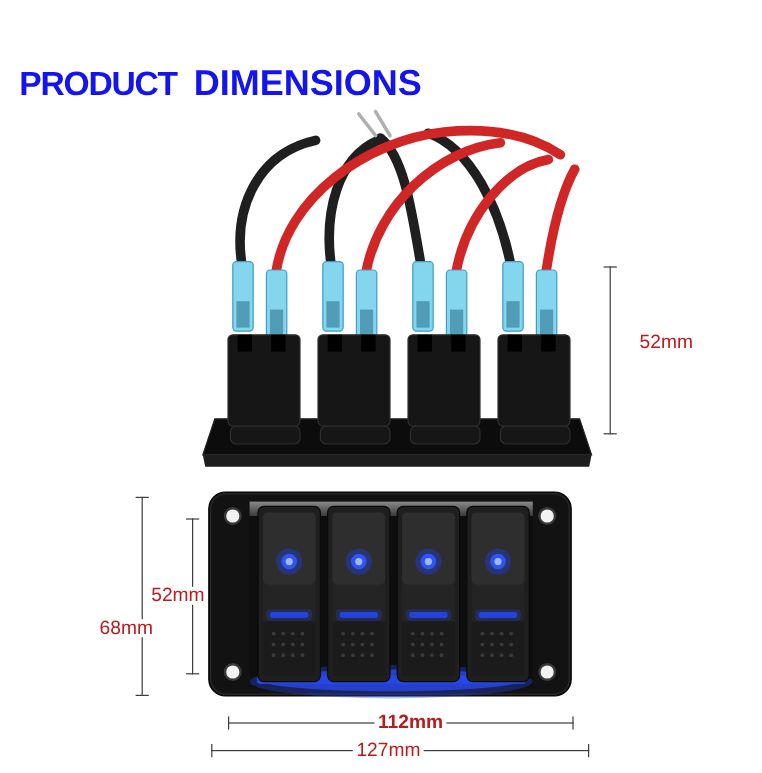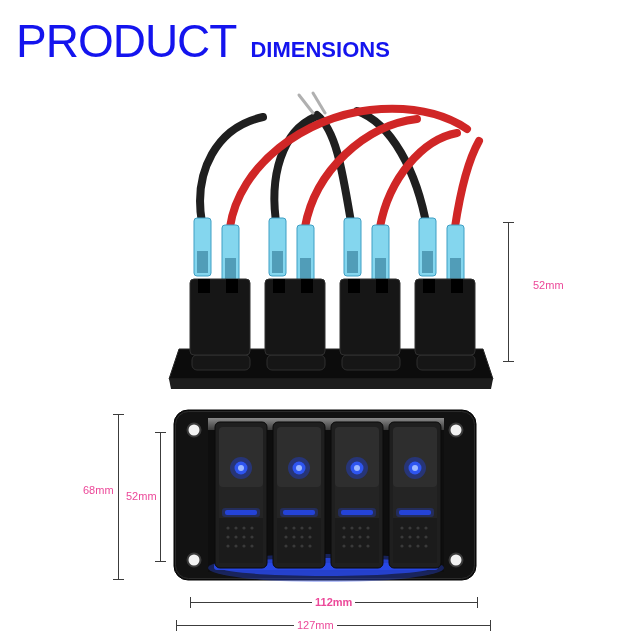--- a/index.html
+++ b/index.html
@@ -10,41 +10,41 @@
     overflow: hidden;
     font-family: "Liberation Sans", sans-serif;
   }
   .title-row {
     position: absolute; left: 16px; top: 14px;
     display: flex; align-items: baseline; gap: 14px;
     color: #1414ee;
     white-space: nowrap;
   }
   .title-main {
-    font-size: 46px; font-weight: 400; letter-spacing: -1px;
+    font-size: 28px; font-weight: 700; letter-spacing: -1px; margin-top: 40px;
   }
   .title-sub {
-    font-size: 22px; font-weight: 800; letter-spacing: 0px;
+    font-size: 30px; font-weight: 800; letter-spacing: 0px;
   }
   .img-abs { position: absolute; }
 
   
   .vdim { position: absolute; width: 11px; }
   .vdim .line { position: absolute; left: 5px; top: 0; bottom: 0; width: 1px; background: #3c3c3c; }
   .vdim::before, .vdim::after { content: ""; position: absolute; left: 0; width: 11px; height: 1px; background: #3c3c3c; }
   .vdim::before { top: 0; } .vdim::after { bottom: 0; }
 
   .hdim { position: absolute; height: 11px; }
   .hdim .line { position: absolute; top: 5px; left: 0; right: 0; height: 1px; background: #3c3c3c; }
   .hdim::before, .hdim::after { content: ""; position: absolute; top: 0; width: 1px; height: 11px; background: #3c3c3c; }
   .hdim::before { left: 0; } .hdim::after { right: 0; }
 
   .dim-label {
     position: absolute;
-    font-size: 11px; color: #ec4899;
+    font-size: 16px; color: #b91c1c;
     background: #ffffff; padding: 0 3px;
     line-height: 15px;
     white-space: nowrap;
   }
 </style>
 </head>
 <body>
 
 <div class="page">
 
@@ -255,21 +255,21 @@
           <circle cx="250" cy="140" r="1.6"></circle>
           <circle cx="258" cy="140" r="1.6"></circle>
           <circle cx="266" cy="140" r="1.6"></circle>
       </g>
     </g>
   </svg>
 
   <div class="vdim" style="left:113px; top:414px; height:166px;">
     <div class="line"></div>
   </div>
-  <div class="dim-label" style="left:80px; top:483px;">68mm</div>
+  <div class="dim-label" style="left:80px; top:516px;">68mm</div>
 
   <div class="vdim" style="left:155px; top:432px; height:130px;">
     <div class="line"></div>
   </div>
   <div class="dim-label" style="left:123px; top:489px;">52mm</div>
 
   <div class="hdim" style="left:190px; top:597px; width:288px;">
     <div class="line"></div>
   </div>
   <div class="dim-label" style="left:312px; top:595px;font-weight:bold;">112mm</div>

